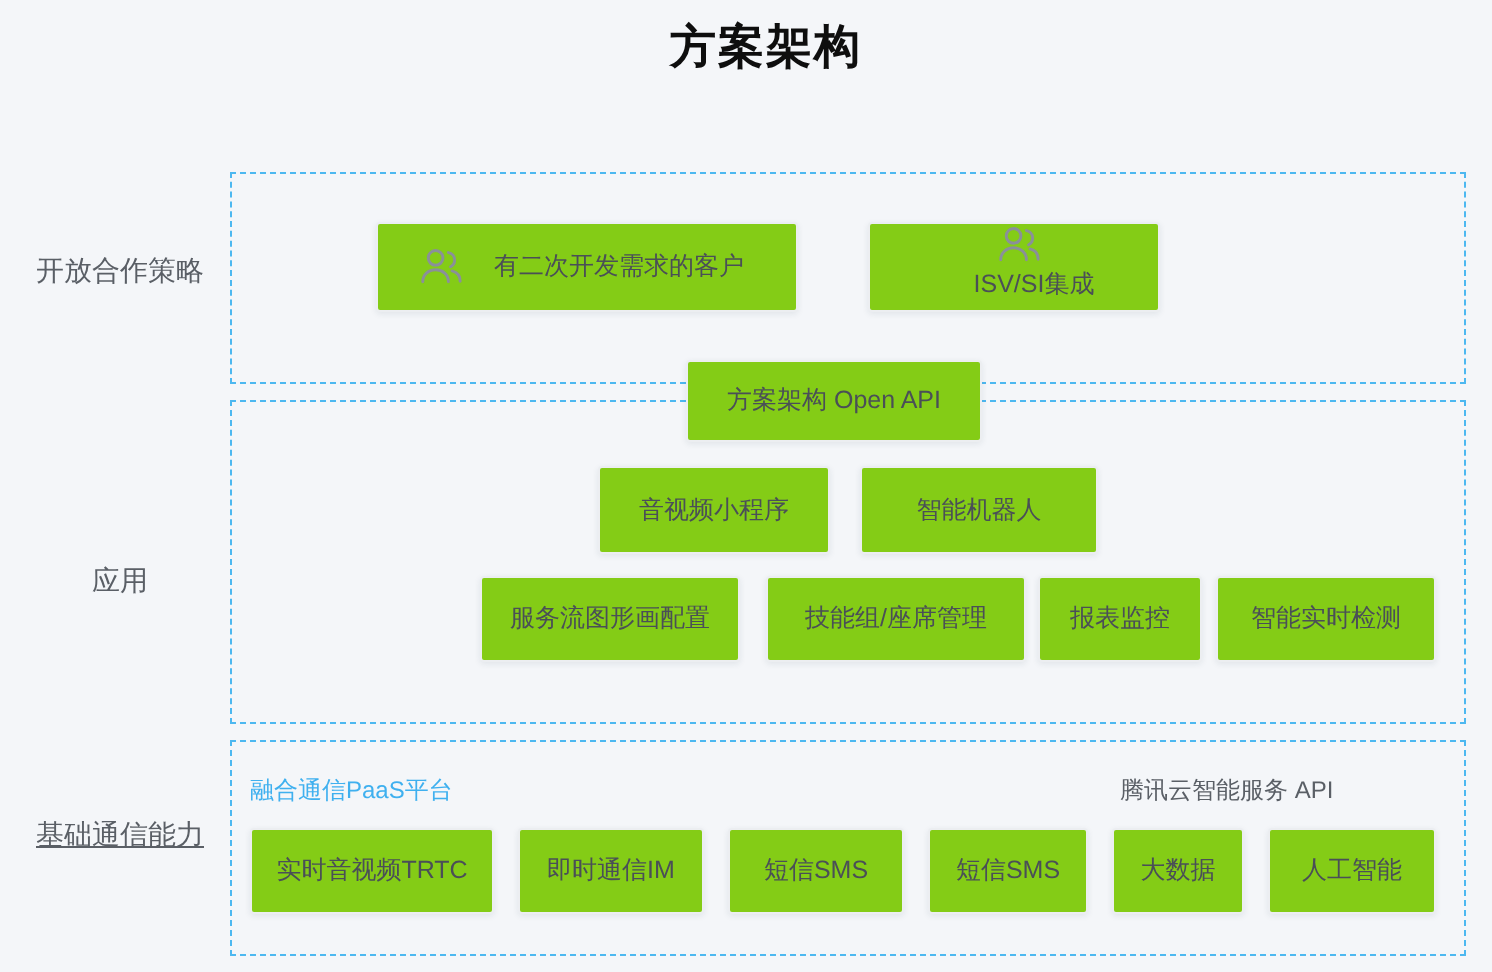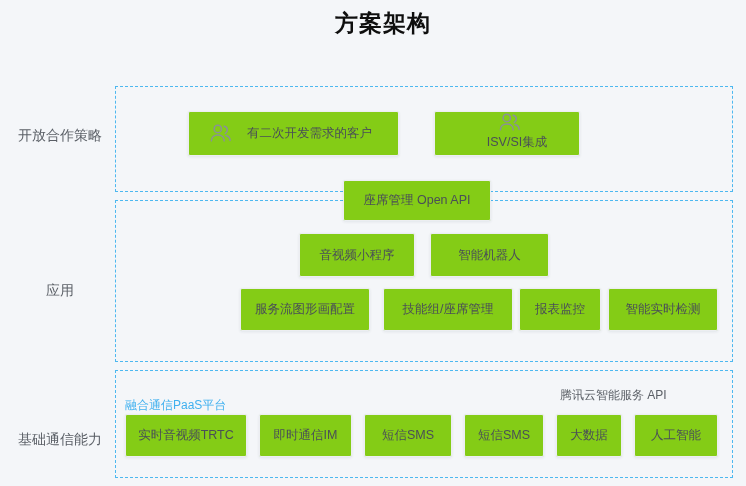--- a/index.html
+++ b/index.html
@@ -35,21 +35,21 @@
     position: absolute;
     left: 10px;
     width: 100px;
     text-align: center;
     font-size: 14px;
     color: #5a5f66;
     white-space: nowrap;
   }
   #tier-label-0 { top: 127px; }
   #tier-label-1 { top: 282px; }
-  #tier-label-2 { top: 431px; }
+  #tier-label-2 { top: 409px; text-decoration: underline; }
 
   
   .region {
     position: absolute;
     left: 115px;
     width: 618px;
     border: 1px dashed #4db8f0;
     background: transparent;
   }
   #region-0 { top: 86px;  height: 106px; }
@@ -107,21 +107,21 @@
   #card-base-3 { left: 464px; top: 414px; width: 80px; height: 43px; }
   #card-base-4 { left: 556px; top: 414px; width: 66px; height: 43px; }
   #card-base-5 { left: 634px; top: 414px; width: 84px; height: 43px; }
 
   
   .section-caption {
     position: absolute;
     font-size: 12px;
     white-space: nowrap;
   }
-  #caption-paas { left: 125px; top: 397px; color: #3fb0ef; }
+  #caption-paas { left: 125px; top: 387px; color: #3fb0ef; }
   #caption-ai   { left: 560px; top: 387px; color: #5a5f66; }
 </style>
 </head>
 <body>
 
 <div id="canvas">
 
   <div id="page-title">方案架构</div>
 
   <div class="tier-label" id="tier-label-0">开放合作策略</div>
@@ -150,21 +150,21 @@
         <circle cx="9.5" cy="6.5" r="4"></circle>
         <path d="M2.5 19.5c0-3.9 3.1-6.5 7-6.5s7 2.6 7 6.5"></path>
         <path d="M16.5 3.6c2 .4 3.4 2 3.4 4 0 1.6-.9 3-2.2 3.7"></path>
         <path d="M18.5 13.6c2.6.7 4.4 2.8 4.4 5.6"></path>
       </svg>
     </span>
     <span>ISV/SI集成</span>
   </div>
 
   <div class="card" id="card-openapi">
-    <span>座席管理 Open API</span>
+    <span>方案架构 Open API</span>
   </div>
 
   <div class="card" id="card-app-upper-0">
     <span>音视频小程序</span>
   </div>
   <div class="card" id="card-app-upper-1">
     <span>智能机器人</span>
   </div>
 
   <div class="card" id="card-app-1">

